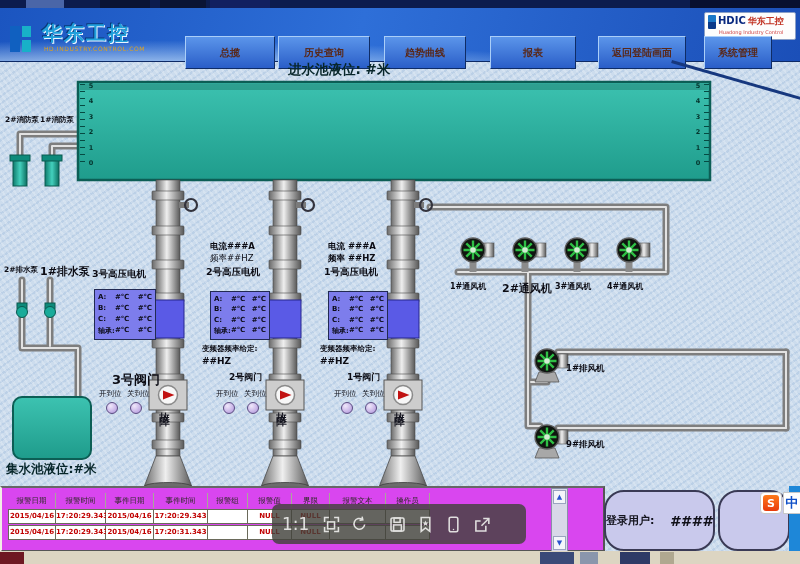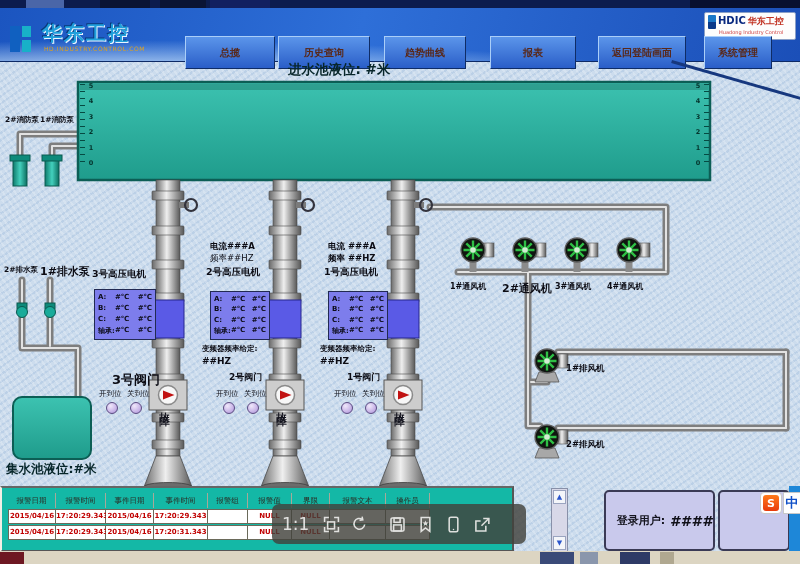--- a/index.html
+++ b/index.html
@@ -53,38 +53,38 @@
   .trow .tl{width:17px}
   .trow .ta{width:19px}
   .trow .tb{margin-left:auto}
   .lamp{position:absolute;width:12px;height:12px;border-radius:50%;
     background:radial-gradient(circle at 35% 30%,#f0e8fa,#c5b0e6 65%,#9c85c8);border:1px solid #5c4c82}
   .fault{position:absolute;writing-mode:vertical-rl;text-orientation:upright;font-size:10.5px;
     font-weight:bold;letter-spacing:2px;color:#14141e}
   .sump{position:absolute;left:12px;top:396px;width:80px;height:64px;border-radius:10px;
     background:linear-gradient(#3cc2b0,#1f9c8c);border:2px solid #0c5e55}
   
-  .alarm-area{position:absolute;left:0;top:486px;width:514px;height:66px;background:#14b8a6;
+  .alarm-area{position:absolute;left:0;top:486px;width:605px;height:66px;background:#d946ef;
     border:2px solid;border-color:#f2efe6 #555 #555 #f2efe6;border-top-color:#666}
   .ahdr{position:absolute;display:flex;left:6px;top:5px;height:15px}
   .ahdr span{font-size:7.5px;color:#2a2a22;text-align:center;line-height:15px;border-right:1px solid #a8a898}
   .arow{position:absolute;display:flex;left:6px;height:15px}
   .arow span{font-size:7px;font-weight:bold;color:#c00000;text-align:center;line-height:13px;
     background:#fff;border:1px solid #6a6a5a;border-left:none}
   .arow span:first-child{border-left:1px solid #6a6a5a}
   
   .vscroll{position:absolute;left:551px;top:488px;width:17px;height:64px;background:#d8d8e8;border:1px solid #8890a8}
   .sbtn{position:absolute;left:1px;width:13px;height:14px;background:#f4f6fa;border:1px solid #9aa4c0;
     color:#2a55cc;font-size:7px;text-align:center;line-height:13px;cursor:pointer}
   
   .ack{position:absolute;left:570px;top:488px;width:32px;height:64px;background:#e9a3b2;
     border:1px solid #b06078;color:#8a1c30;font-size:10.5px;font-weight:bold;text-align:center;
     padding:8px 4px 0;line-height:14px;cursor:pointer}
   .panel{position:absolute;top:490px;height:61px;background:#c9c9ec;border:2px solid #3a3a55;
-    border-radius:5px;display:flex;align-items:center;justify-content:flex-end;gap:5px}
+    border-radius:20px;display:flex;align-items:center;justify-content:space-between;gap:5px}
   .login-l{font-size:11px;font-weight:bold;color:#14141e}
   .login-v{font-size:14px;font-weight:bold;font-style:italic;color:#101018;letter-spacing:1px}
   .ime{position:absolute;left:760px;top:492px;display:flex;gap:1px;z-index:6}
   .ime-s{width:22px;height:22px;background:#fff;border:1px solid #c8c8c8;border-radius:4px;
     display:flex;align-items:center;justify-content:center}
   .ime-s b{width:16px;height:16px;border-radius:3px;background:linear-gradient(#ff7a1a,#e83a0a);
     color:#fff;font-size:11px;display:flex;align-items:center;justify-content:center}
   .ime-z{width:18px;height:22px;background:#fff;border:1px solid #c8c8c8;color:#1050c8;
     font-size:13px;font-weight:bold;display:flex;align-items:center;justify-content:center}
   .rstripe{position:absolute;left:789px;top:486px;width:11px;height:78px;background:#1e87d8}
@@ -440,21 +440,21 @@
   <div class="lb" style="left:362px;top:390px;font-size:7.5px">关到位</div>
   <div class="lamp" style="left:341px;top:402px"></div>
   <div class="lamp" style="left:365px;top:402px"></div>
   <div class="fault" style="left:393px;top:404px">故障</div>
 
   <div class="lb ctr" style="left:450px;top:283px;width:46px;font-size:8px;font-weight:bold">1#通风机</div>
   <div class="lb ctr" style="left:502px;top:283px;width:46px;font-size:11px;font-weight:bold">2#通风机</div>
   <div class="lb ctr" style="left:555px;top:283px;width:46px;font-size:8px;font-weight:bold">3#通风机</div>
   <div class="lb ctr" style="left:607px;top:283px;width:46px;font-size:8px;font-weight:bold">4#通风机</div>
   <div class="lb" style="left:566px;top:364px;font-size:8.5px;font-weight:bold">1#排风机</div>
-  <div class="lb" style="left:566px;top:440px;font-size:8.5px;font-weight:bold">2#排风机</div>
+  <div class="lb" style="left:566px;top:440px;font-size:8.5px;font-weight:bold">9#排风机</div>
 
   <div class="sump"></div>
   <div class="lb" style="left:6px;top:462px;font-size:12.5px;font-weight:bold;color:#07262a">集水池液位:#米</div>
 
   <div class="alarm-area">
     <div class="ahdr">
       <span style="width:48px">报警日期</span>
       <span style="width:50px">报警时间</span>
       <span style="width:48px">事件日期</span>
       <span style="width:54px">事件时间</span>

